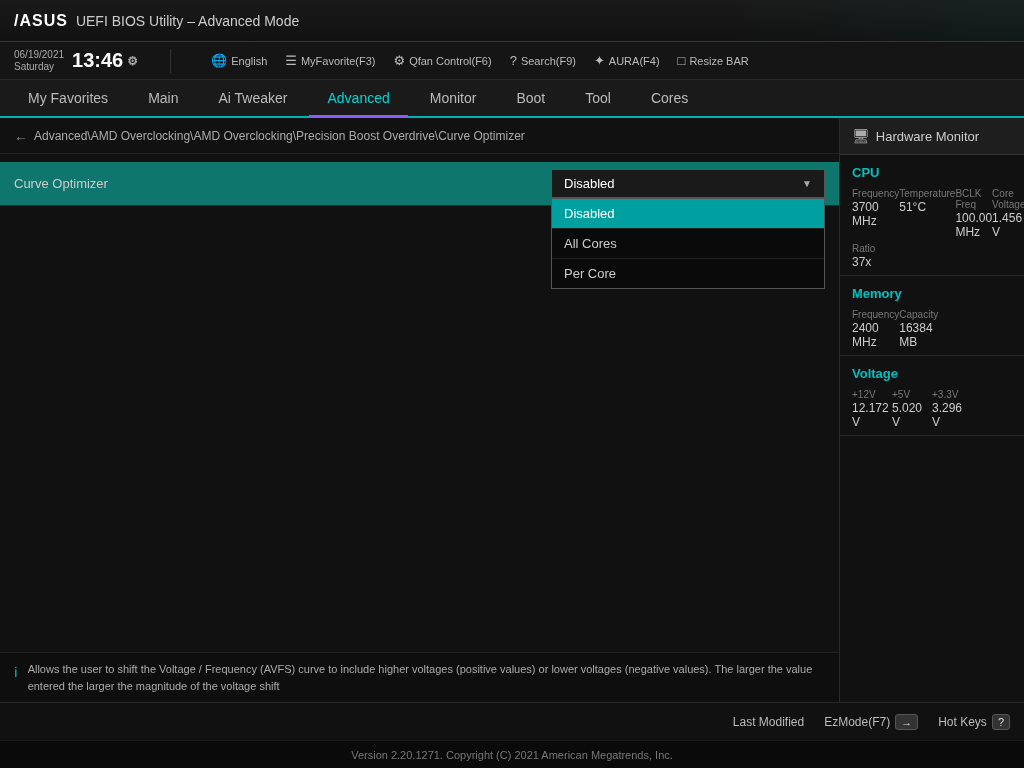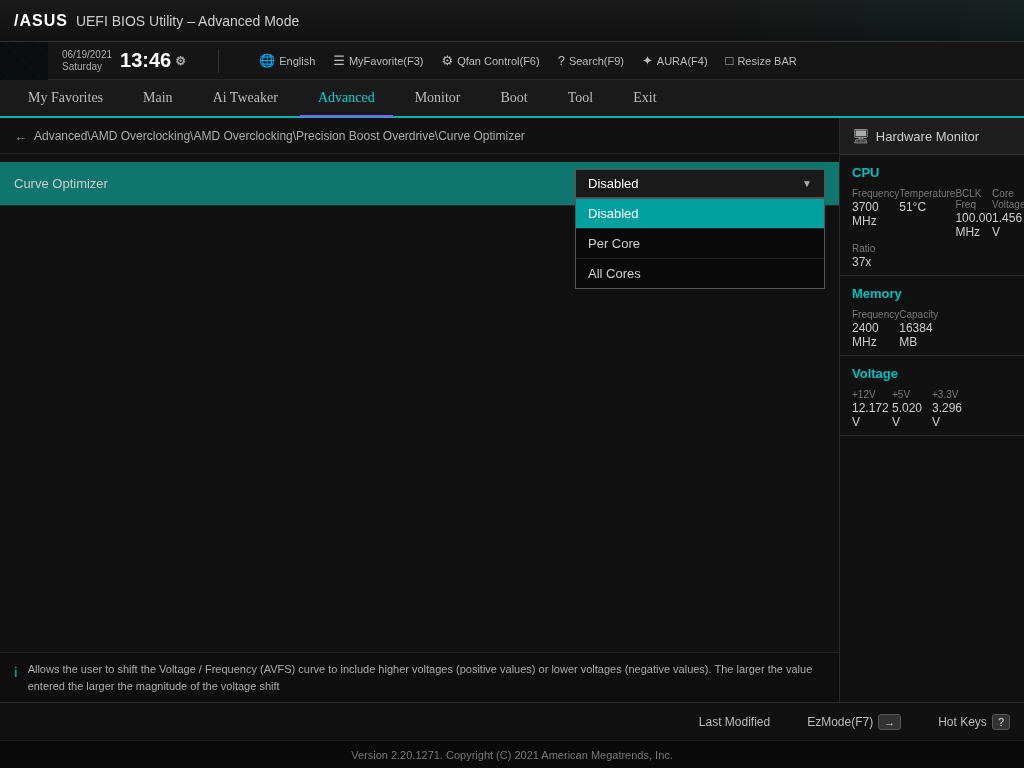--- a/index.html
+++ b/index.html
@@ -64,21 +64,20 @@
 
     
     .topbar {
       background: #151515;
       padding: 4px 14px;
       display: flex;
       align-items: center;
       gap: 32px;
       height: 38px;
       border-bottom: 1px solid #2a2a2a;
-      margin-left: 48px;
     }
 
     .datetime {
       display: flex;
       flex-direction: column;
       font-size: 10px;
       color: #aaa;
       line-height: 1.2;
     }
 
@@ -130,21 +129,20 @@
     }
 
     .nav-item {
       padding: 8px 18px;
       font-size: 14px;
       color: #bbb;
       cursor: pointer;
       height: 100%;
       display: flex;
       align-items: center;
-      font-family: Liberation Serif, serif;
     }
 
     .nav-item.active {
       color: #00d4d4;
       border-bottom: 2px solid #8b5cf6;
       margin-bottom: -2px;
     }
 
     
     .breadcrumb {
@@ -194,21 +192,21 @@
     }
 
     .setting-label {
       font-size: 13px;
       color: #ccc;
       flex: 1;
     }
 
     .dropdown-container {
       position: relative;
-      width: 250px;
+      width: 274px;
     }
 
     .dropdown-button {
       width: 100%;
       background: #1a1a1a;
       border: 1px solid #555;
       color: #fff;
       padding: 6px 12px;
       font-size: 13px;
       display: flex;
@@ -343,21 +341,20 @@
       height: 38px;
     }
 
     .footer-btn {
       display: flex;
       align-items: center;
       gap: 5px;
       font-size: 12px;
       color: #bbb;
       cursor: pointer;
-      margin-left: 17px;
     }
 
     .footer-key {
       background: #333;
       border: 1px solid #555;
       border-radius: 3px;
       padding: 1px 5px;
       font-size: 11px;
       color: #ddd;
     }
@@ -446,43 +443,43 @@
   </div>
 
   <div class="nav-menu">
     <div class="nav-item">My Favorites</div>
     <div class="nav-item">Main</div>
     <div class="nav-item">Ai Tweaker</div>
     <div class="nav-item active">Advanced</div>
     <div class="nav-item">Monitor</div>
     <div class="nav-item">Boot</div>
     <div class="nav-item">Tool</div>
-    <div class="nav-item">Exit</div>
+    <div class="nav-item">Cores</div>
   </div>
 
   <div class="main-layout" style="flex:1;">
 
     <div class="content-area">
 
       <div class="breadcrumb">
         <span class="breadcrumb-arrow">←</span>
         <span>Advanced\AMD Overclocking\AMD Overclocking\Precision Boost Overdrive\Curve Optimizer</span>
       </div>
 
       <div class="setting-row">
         <span class="setting-label">Curve Optimizer</span>
         <div class="dropdown-container">
           <div class="dropdown-button">
             <span>Disabled</span>
             <span class="dropdown-arrow">▼</span>
           </div>
           <div class="dropdown-list">
             <div class="dropdown-option selected">Disabled</div>
+            <div class="dropdown-option">All Cores</div>
             <div class="dropdown-option">Per Core</div>
-            <div class="dropdown-option">All Cores</div>
           </div>
         </div>
       </div>
 
       <div class="spacer-content"></div>
 
       <div class="info-bar">
         <span class="info-icon">ℹ</span>
         <span>Allows the user to shift the Voltage / Frequency (AVFS) curve to include higher voltages (positive values) or lower voltages (negative values). The larger the value entered the larger the magnitude of the voltage shift</span>
       </div>

